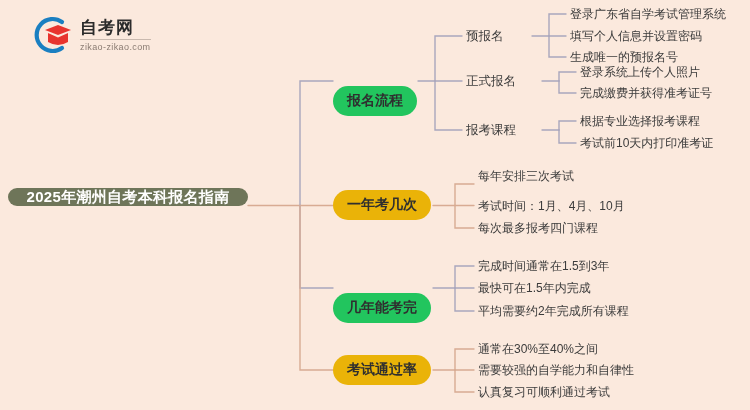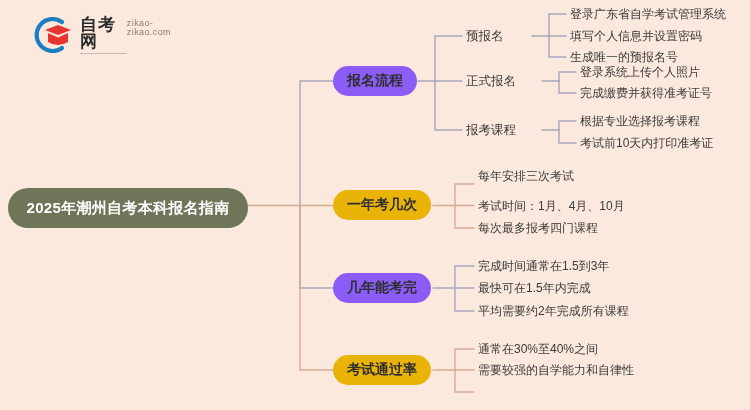--- a/index.html
+++ b/index.html
@@ -40,21 +40,21 @@
     gap: 8px;
   }
   .logo-mark {
     width: 44px;
     height: 44px;
     position: relative;
     flex: 0 0 auto;
   }
   .logo-text {
     display: flex;
-    flex-direction: row;
+    flex-direction: column;
     justify-content: center;
     line-height: 1;
   }
   .logo-title {
     font-size: 17px;
     font-weight: bold;
     color: #2b2b2b;
     letter-spacing: 1px;
     padding-bottom: 3px;
     border-bottom: 1px solid #c9b9ae;
@@ -78,31 +78,31 @@
   .root-node {
     background: #6e7559;
     color: #ffffff;
     border-radius: 22px;
     font-size: 15px;
     font-weight: bold;
     letter-spacing: 0.3px;
     left: 8px;
     top: 188px;
     width: 240px;
-    height: 40px;
+    height: 18px;
   }
   .branch-node {
     border-radius: 17px;
     font-size: 14px;
     font-weight: bold;
     color: #2f2f2f;
     height: 30px;
     padding: 0 14px;
   }
-  .branch-purple { background: #8b5cf6; }
+  .branch-purple { background: #22c55e; margin-top: 20px; }
   .branch-peach  { background: #eab308; }
 
   .sub-node {
     font-size: 12.5px;
     color: #3b3b3b;
     background: transparent;
     height: 18px;
     justify-content: flex-start;
   }
   .leaf-node {
@@ -207,14 +207,15 @@
   <div class="node branch-node branch-purple" style="left:333px; top:273px;">几年能考完</div>
 
   <div class="node leaf-node" style="left:478px; top:258px;">完成时间通常在1.5到3年</div>
   <div class="node leaf-node" style="left:478px; top:280px;">最快可在1.5年内完成</div>
   <div class="node leaf-node" style="left:478px; top:303px;text-align:center;">平均需要约2年完成所有课程</div>
 
   <div class="node branch-node branch-peach" style="left:333px; top:355px;">考试通过率</div>
 
   <div class="node leaf-node" style="left:478px; top:341px;">通常在30%至40%之间</div>
   <div class="node leaf-node" style="left:478px; top:362px;">需要较强的自学能力和自律性</div>
+  <div class="node leaf-node" style="left:478px; top:384px;">认真复习可顺利通过考试</div>
 
 </div>
 
 </body></html>

